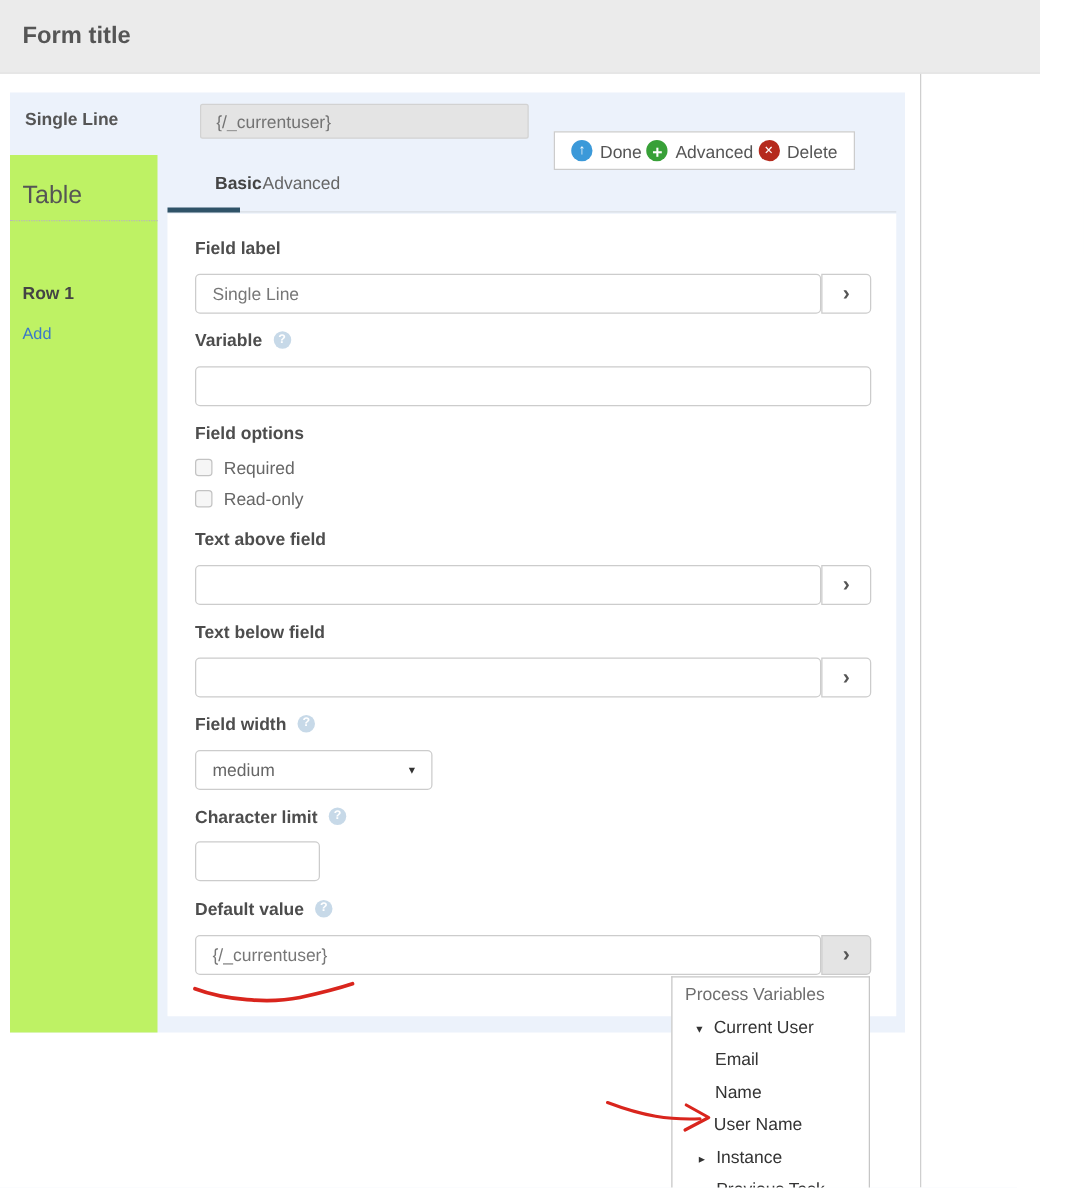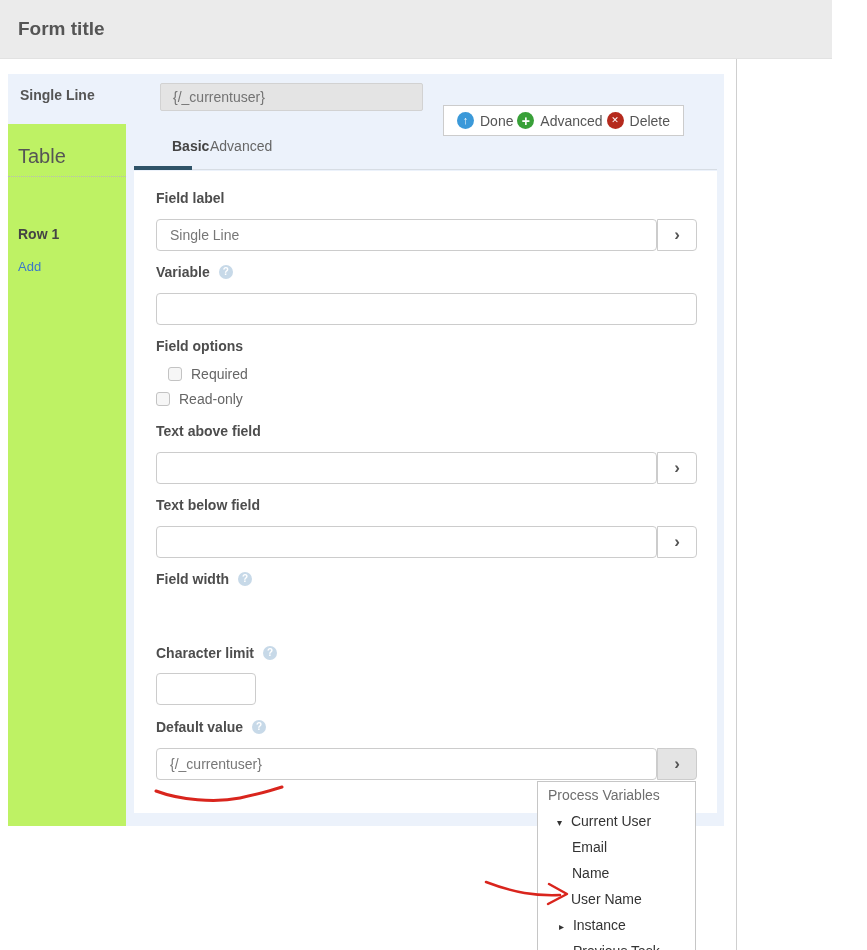--- a/index.html
+++ b/index.html
@@ -134,21 +134,21 @@
 
   <div class="f-label" style="left:156px; top:264px;">
     <span>Variable</span>
     <span class="q-icon">?</span>
   </div>
   <input class="t-input" style="left: 156px; top: 293px; width: 541px;" type="text" value="">
 
   <div class="f-label" style="left:156px; top:338px;">
     <span>Field options</span>
   </div>
-  <div class="check-row" style="left:156px; top:366px;margin-left:12px;">
+  <div class="check-row" style="left:156px; top:366px;">
     <span class="checkbox"></span>
     <span class="check-label">Required</span>
   </div>
   <div class="check-row" style="left:156px; top:391px;">
     <span class="checkbox"></span>
     <span class="check-label">Read-only</span>
   </div>
 
   <div class="f-label" style="left:156px; top:423px;">
     <span>Text above field</span>
@@ -162,20 +162,24 @@
     <span>Text below field</span>
   </div>
   <input class="t-input with-chevron" style="left: 156px; top: 526px; width: 501px;" type="text" value="">
   <div class="chev-btn" style="left:657px; top:526px;">
     <span>›</span>
   </div>
 
   <div class="f-label" style="left:156px; top:571px;">
     <span>Field width</span>
     <span class="q-icon">?</span>
+  </div>
+  <div class="t-select">
+    <span>medium</span>
+    <span class="caret">▾</span>
   </div>
 
   <div class="f-label" style="left:156px; top:645px;">
     <span>Character limit</span>
     <span class="q-icon">?</span>
   </div>
   <input class="t-input" style="left: 156px; top: 673px; width: 100px;" type="text" value="">
 
   <div class="f-label" style="left:156px; top:719px;">
     <span>Default value</span>

